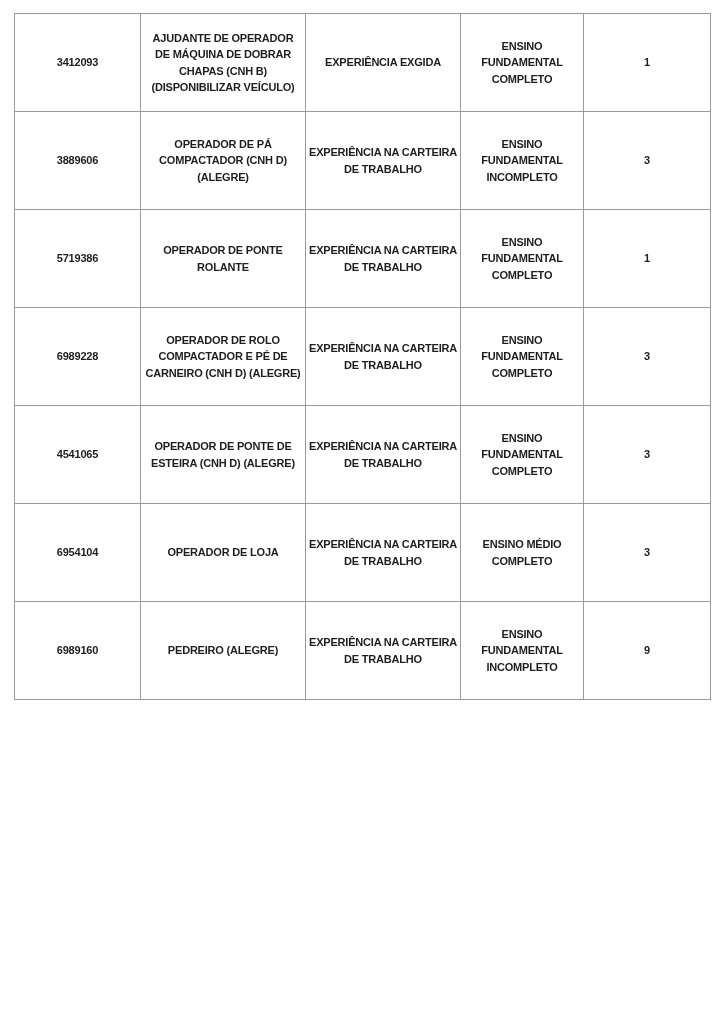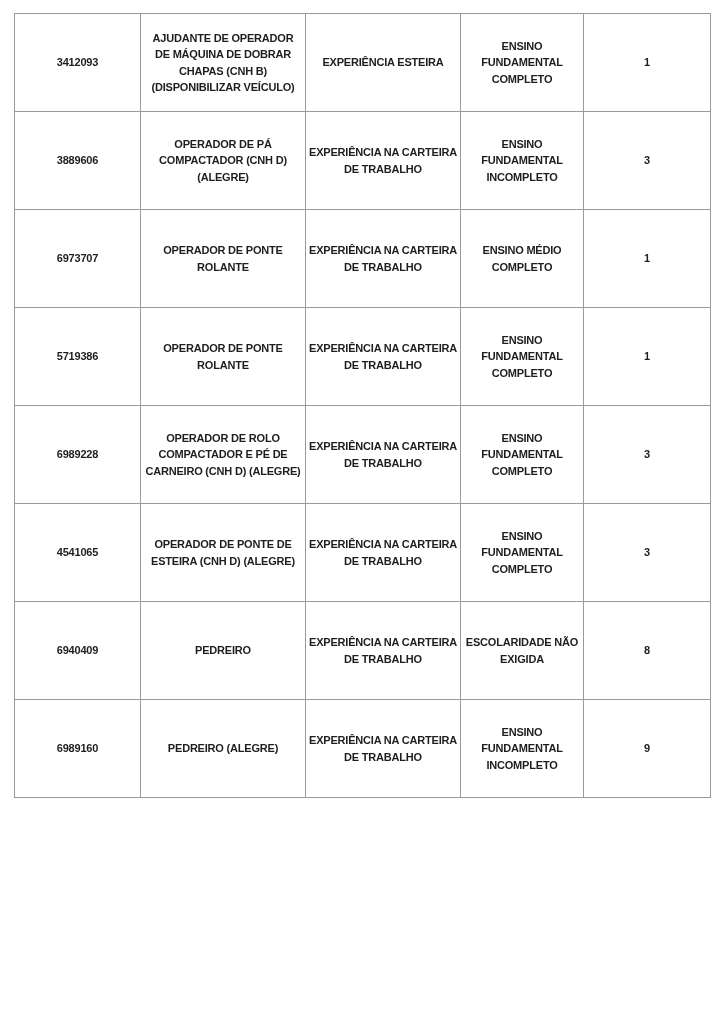--- a/index.html
+++ b/index.html
@@ -51,47 +51,37 @@
       <col style="width:123px">
       <col style="width:127px">
     </colgroup>
     <tbody>
       <tr>
         <td>3412093</td>
         <td>AJUDANTE DE OPERADOR
 DE MÁQUINA DE DOBRAR
 CHAPAS (CNH B)
 (DISPONIBILIZAR VEÍCULO)</td>
-        <td>EXPERIÊNCIA ESTEIRA</td>
+        <td>EXPERIÊNCIA EXGIDA</td>
         <td>ENSINO
 FUNDAMENTAL
 COMPLETO</td>
         <td>1</td>
       </tr>
       <tr>
         <td>3889606</td>
         <td>OPERADOR DE PÁ
 COMPACTADOR (CNH D)
 (ALEGRE)</td>
         <td>EXPERIÊNCIA NA CARTEIRA
 DE TRABALHO</td>
         <td>ENSINO
 FUNDAMENTAL
 INCOMPLETO</td>
         <td>3</td>
-      </tr>
-      <tr>
-        <td>6973707</td>
-        <td>OPERADOR DE PONTE
-ROLANTE</td>
-        <td>EXPERIÊNCIA NA CARTEIRA
-DE TRABALHO</td>
-        <td>ENSINO MÉDIO
-COMPLETO</td>
-        <td>1</td>
       </tr>
       <tr>
         <td>5719386</td>
         <td>OPERADOR DE PONTE
 ROLANTE</td>
         <td>EXPERIÊNCIA NA CARTEIRA
 DE TRABALHO</td>
         <td>ENSINO
 FUNDAMENTAL
 COMPLETO</td>
@@ -114,27 +104,27 @@
         <td>OPERADOR DE PONTE DE
 ESTEIRA (CNH D) (ALEGRE)</td>
         <td>EXPERIÊNCIA NA CARTEIRA
 DE TRABALHO</td>
         <td>ENSINO
 FUNDAMENTAL
 COMPLETO</td>
         <td>3</td>
       </tr>
       <tr>
-        <td>6940409</td>
-        <td>PEDREIRO</td>
+        <td>6954104</td>
+        <td>OPERADOR DE LOJA</td>
         <td>EXPERIÊNCIA NA CARTEIRA
 DE TRABALHO</td>
-        <td>ESCOLARIDADE NÃO
-EXIGIDA</td>
-        <td>8</td>
+        <td>ENSINO MÉDIO
+COMPLETO</td>
+        <td>3</td>
       </tr>
       <tr>
         <td>6989160</td>
         <td>PEDREIRO (ALEGRE)</td>
         <td>EXPERIÊNCIA NA CARTEIRA
 DE TRABALHO</td>
         <td>ENSINO
 FUNDAMENTAL
 INCOMPLETO</td>
         <td>9</td>

